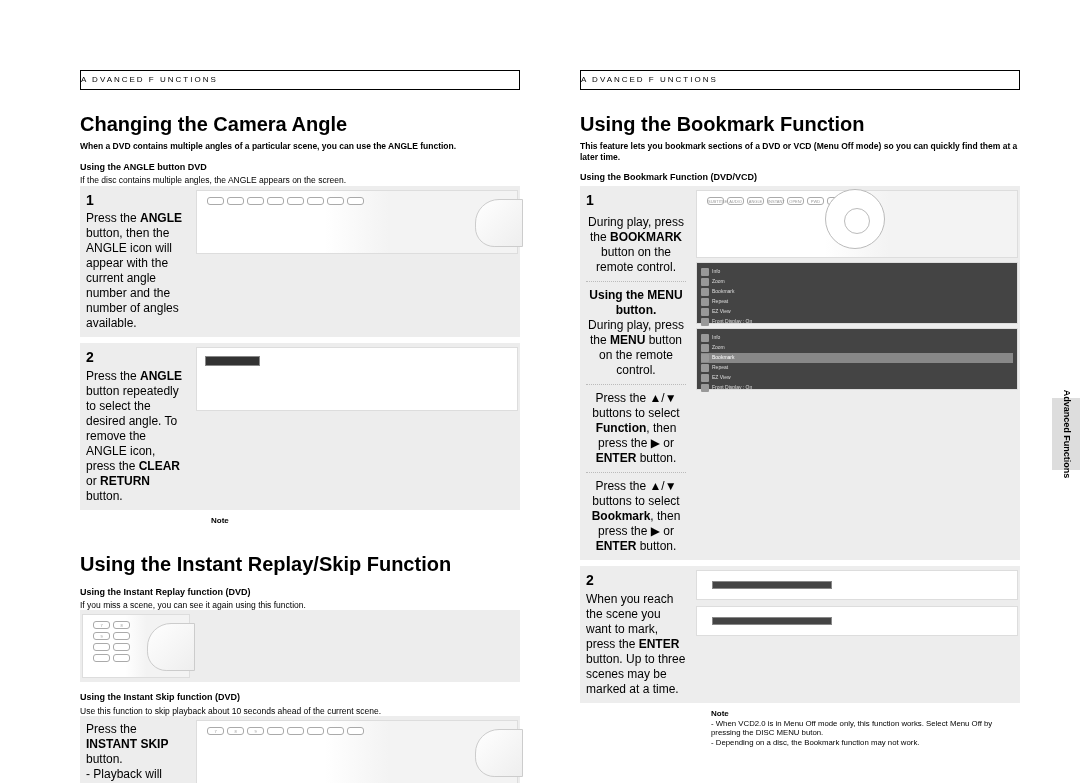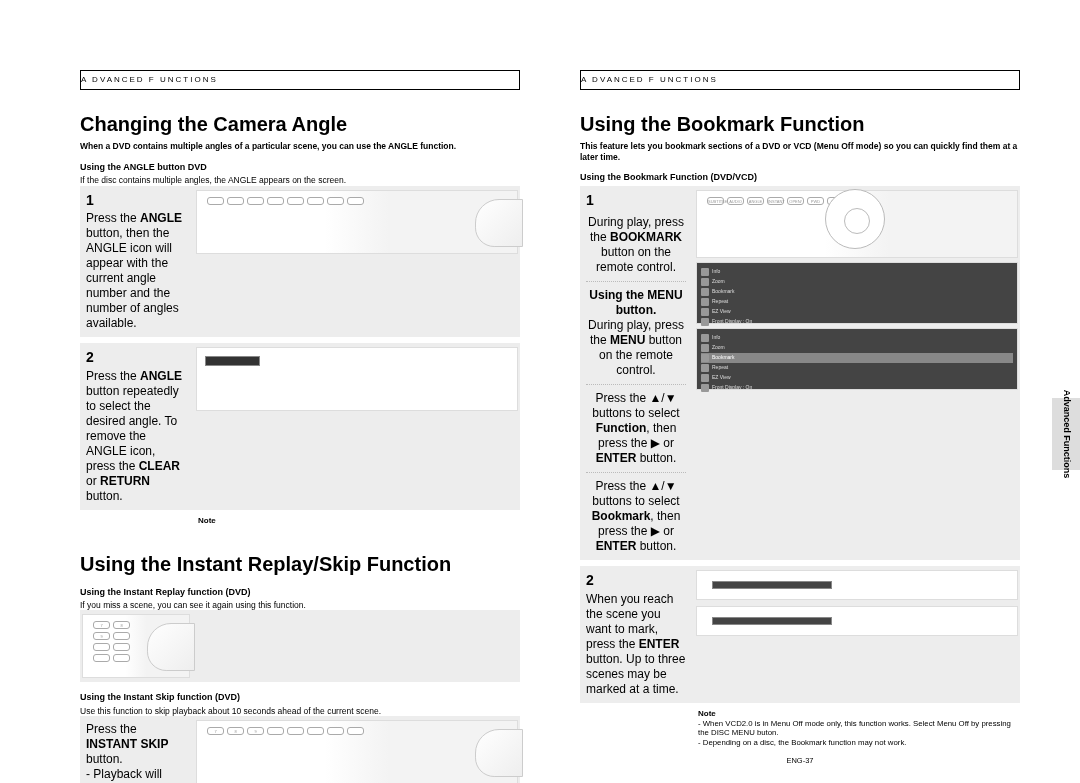--- a/index.html
+++ b/index.html
@@ -99,21 +99,21 @@
   }
   .fig .circle-pad {
     position:absolute; left:40%; top:-2px; width:60px; height:60px;
     border:0.5px solid #bbb; border-radius:50%; background:#fff;
   }
   .fig .circle-pad::after{
     content:""; position:absolute; left:18px; top:18px; width:24px; height:24px;
     border:0.5px solid #bbb; border-radius:50%;
   }
   .note-row {
-    display:grid; grid-template-columns:108px 1fr; gap:10px;
+    display:grid; grid-template-columns:108px 1fr; gap:23px;
   }
   .note-label { font-weight:bold; font-size:8px; }
   .note-text { font-size:7.8px; }
   .pg-num { text-align:center; font-size:7.5px; margin-top:8px; }
   .side-tab {
     position:absolute;
     right:0; top:398px;
     width:28px; height:72px;
     background:#ddd;
     display:flex; align-items:center; justify-content:center;
@@ -371,19 +371,18 @@
       <div></div>
       <div>
         <div class="note-label">Note</div>
         <ul class="bullets note-text">
           <li>When VCD2.0 is in Menu Off mode only, this function works. Select Menu Off by pressing the DISC MENU buton.</li>
           <li>Depending on a disc, the Bookmark function may not work.</li>
         </ul>
       </div>
     </div>
 
-    <div class="pg-num">ENG-37</div>
   </div>
 </div>
 
 <div class="side-tab">
   <span>Advanced Functions</span>
 </div>
 
 </body></html>

